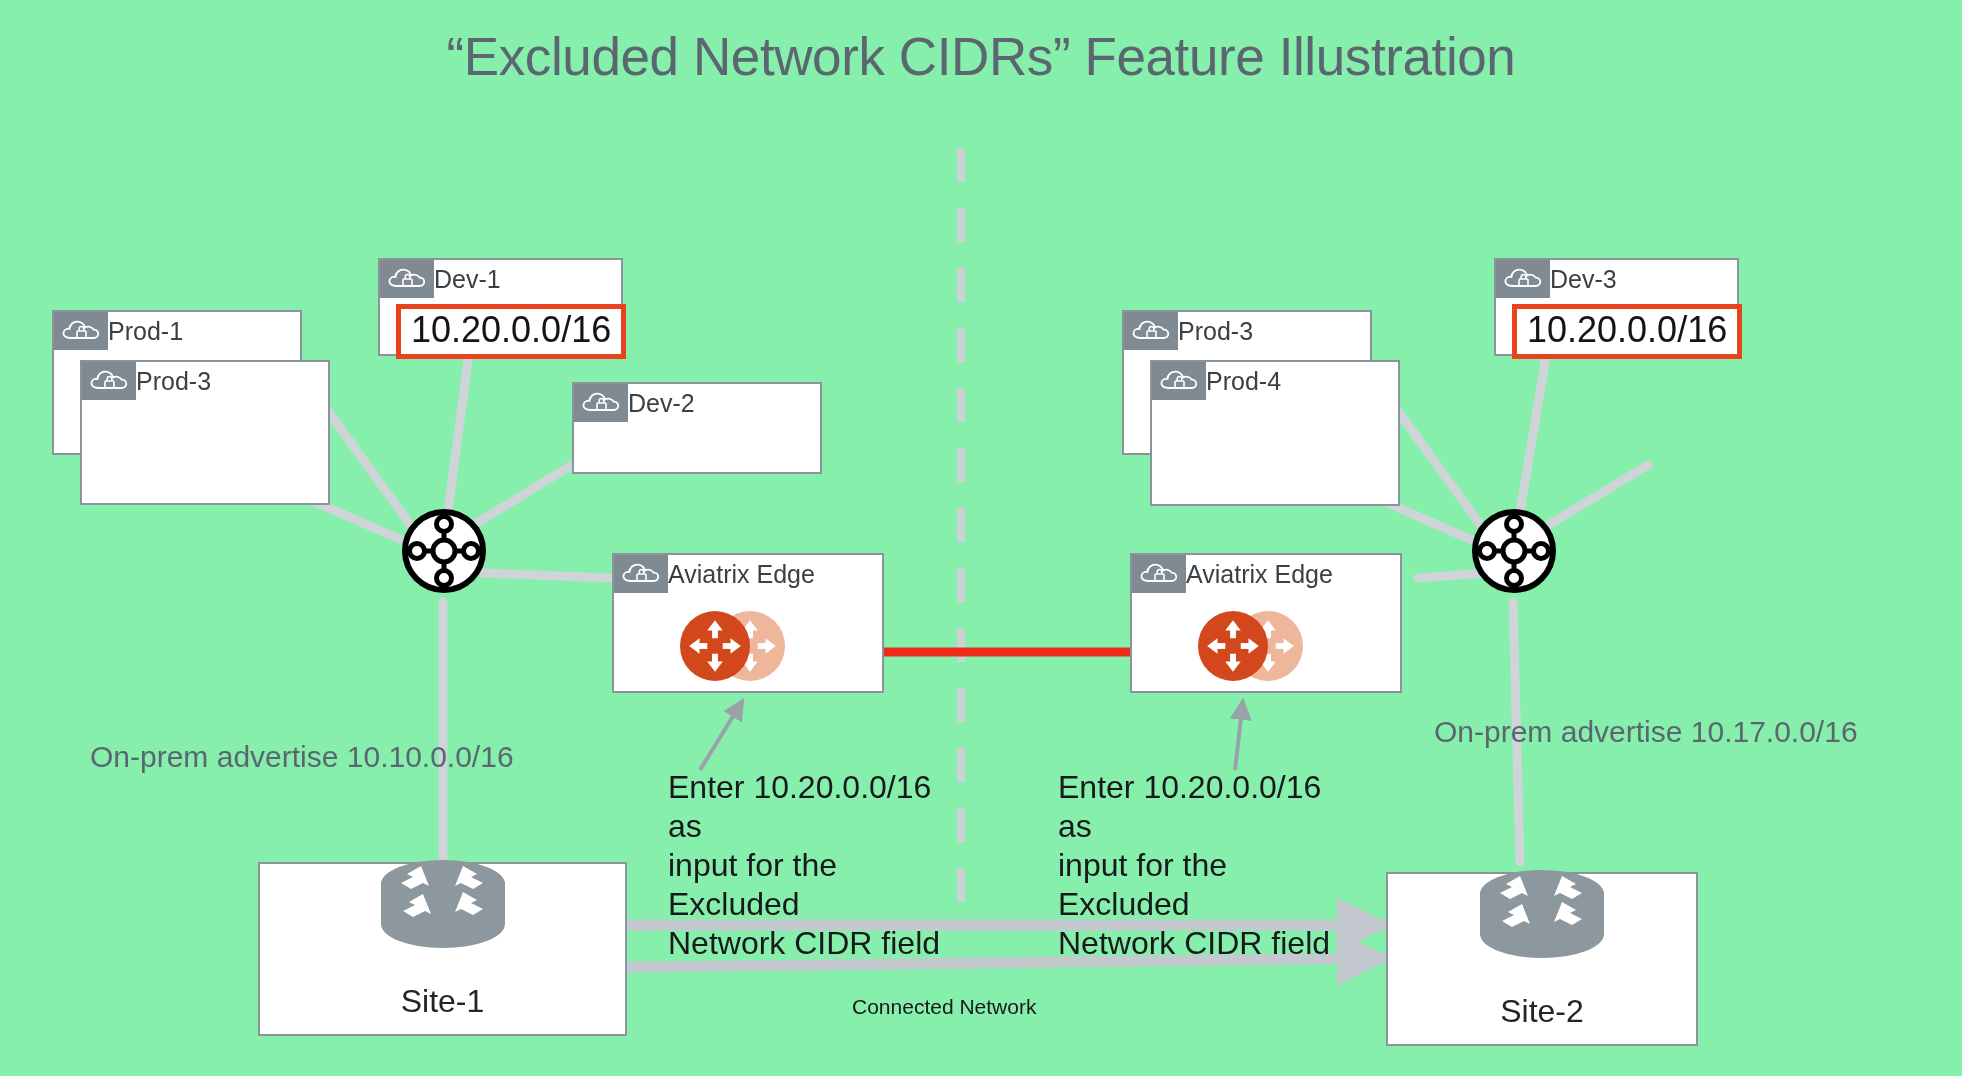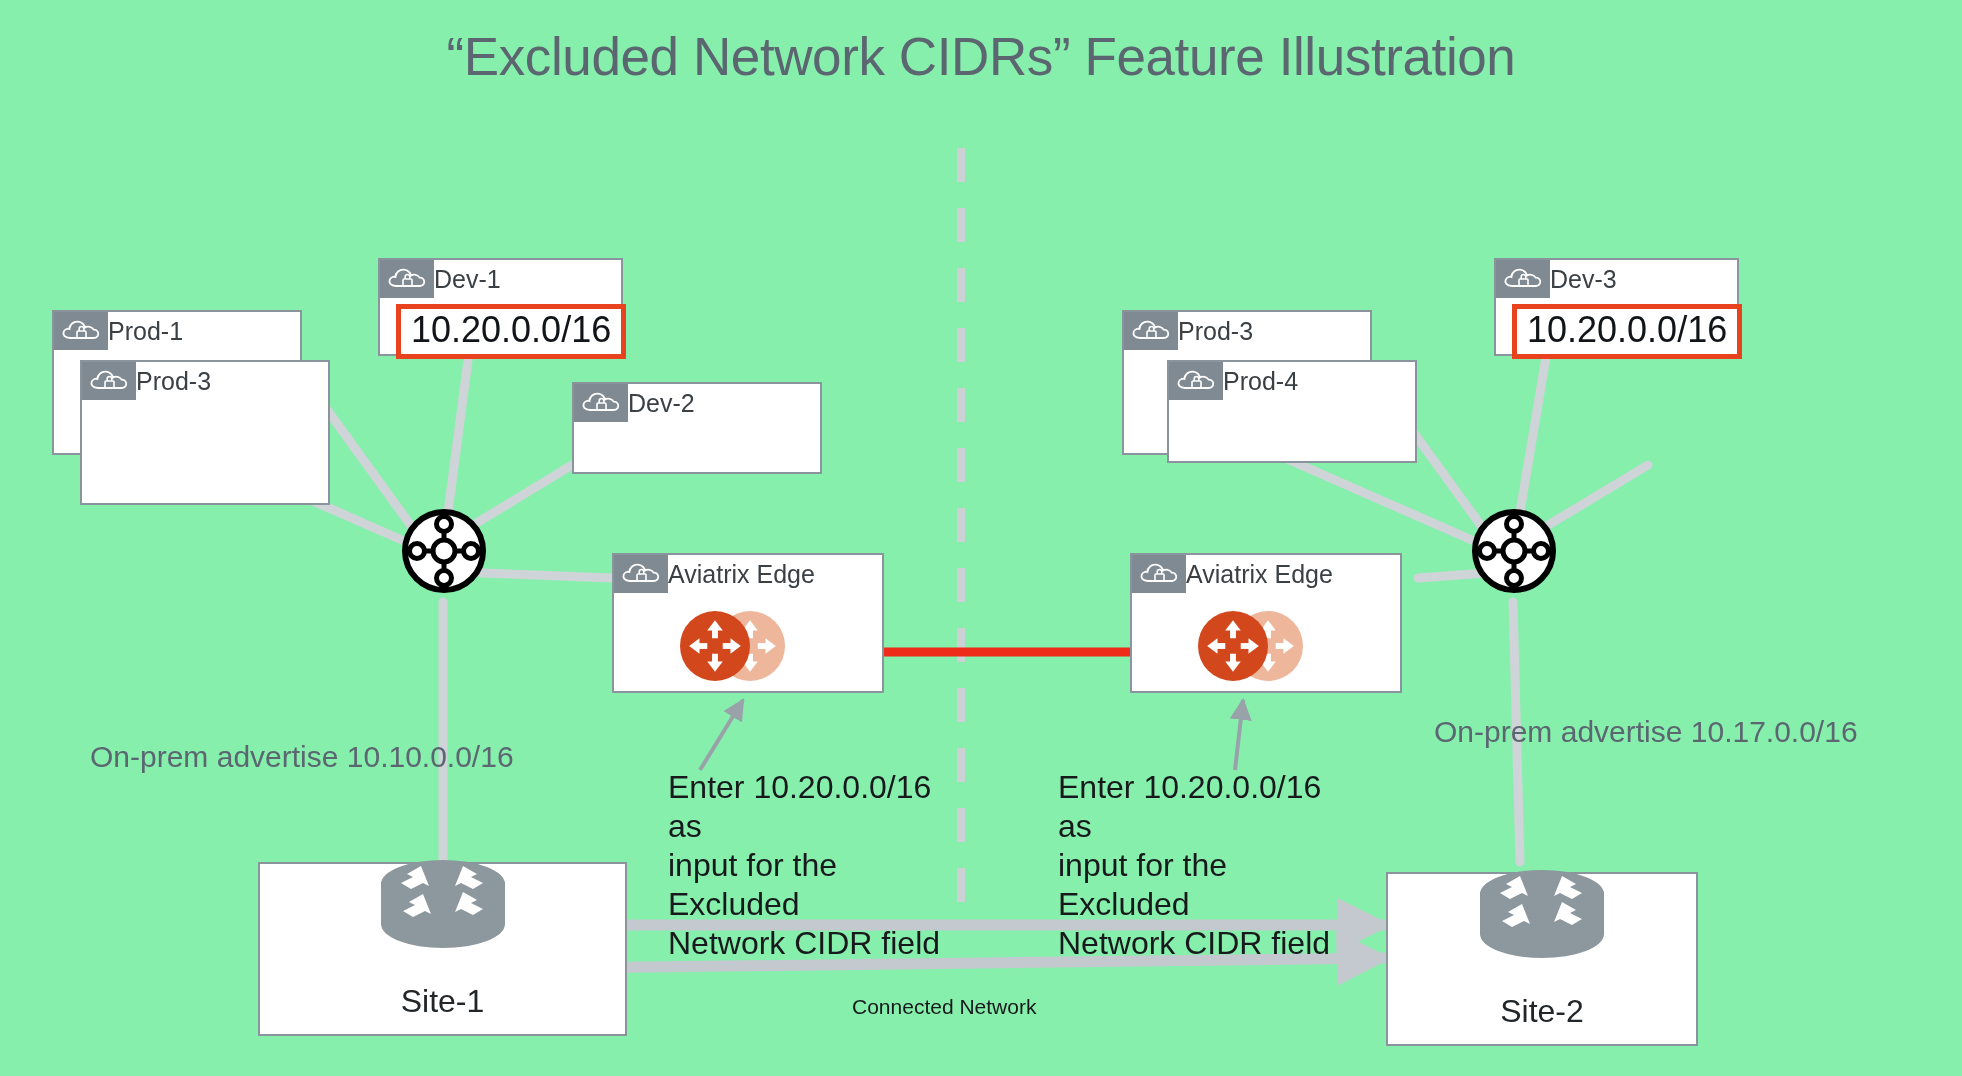--- a/index.html
+++ b/index.html
@@ -347,21 +347,21 @@
         <svg width="40" height="26" viewBox="0 0 40 26">
           <path d="M9 20 C3.5 20 1.5 16.5 2.8 13.5 C4 10.8 7 10.4 8.4 11 C8.6 6.5 12.5 3.2 17 3.6 C21 4 23.6 7 24 9.6 C26.5 7.8 31 8.6 32.6 11.6 C36 11.4 38 14.2 37 17.2 C36.2 19.4 34 20 32 20 Z" fill="none" stroke="#ffffff" stroke-width="1.8"></path>
           <rect x="16" y="13" width="9" height="7" rx="1" fill="none" stroke="#ffffff" stroke-width="1.6"></rect>
           <path d="M18.2 13 v-2.2 a2.3 2.3 0 0 1 4.6 0 V13" fill="none" stroke="#ffffff" stroke-width="1.6"></path>
         </svg>
       </div>
       <div class="cloud-label">Prod-3</div>
     </div>
   </div>
 
-  <div class="cloud-box" style="left:1150px; top:360px; width:250px; height:103px;margin-left:17px;">
+  <div class="cloud-box" style="left:1150px; top:360px; width:250px; height:146px;">
     <div class="cloud-hdr">
       <div class="cloud-ico">
         <svg width="40" height="26" viewBox="0 0 40 26">
           <path d="M9 20 C3.5 20 1.5 16.5 2.8 13.5 C4 10.8 7 10.4 8.4 11 C8.6 6.5 12.5 3.2 17 3.6 C21 4 23.6 7 24 9.6 C26.5 7.8 31 8.6 32.6 11.6 C36 11.4 38 14.2 37 17.2 C36.2 19.4 34 20 32 20 Z" fill="none" stroke="#ffffff" stroke-width="1.8"></path>
           <rect x="16" y="13" width="9" height="7" rx="1" fill="none" stroke="#ffffff" stroke-width="1.6"></rect>
           <path d="M18.2 13 v-2.2 a2.3 2.3 0 0 1 4.6 0 V13" fill="none" stroke="#ffffff" stroke-width="1.6"></path>
         </svg>
       </div>
       <div class="cloud-label">Prod-4</div>
     </div>

